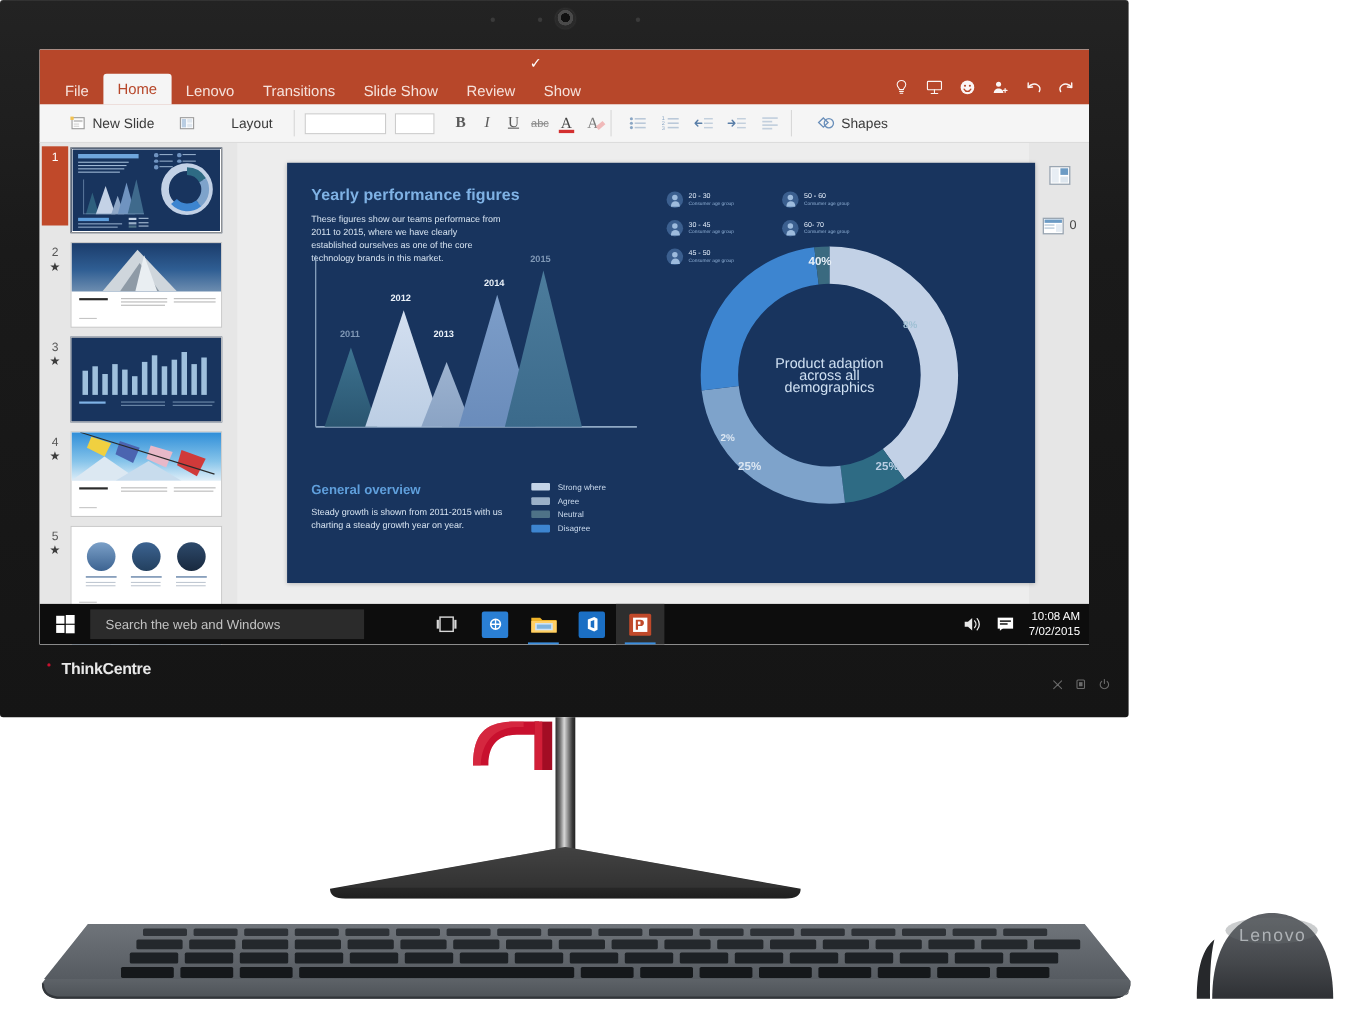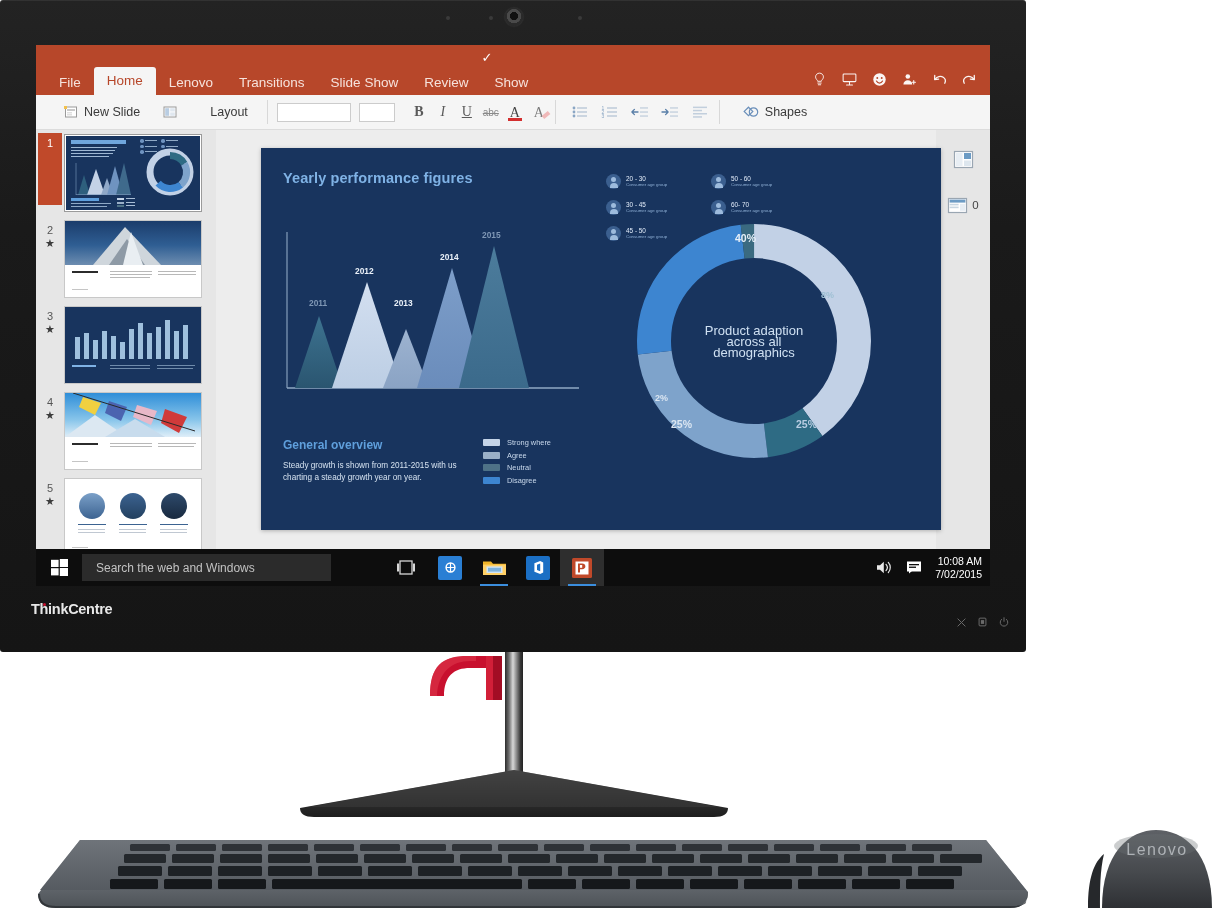--- a/index.html
+++ b/index.html
@@ -104,21 +104,21 @@
   #tb-icons{display:flex;align-items:center;gap:0px;margin-left:53px;}
   .tb-ico{width:44px;height:37px;display:flex;align-items:center;justify-content:center;position:relative;}
   .tb-ico.active{background:#2e2e2e;}
   .tb-ico .underline{position:absolute;bottom:0;left:8px;right:8px;height:2px;background:#3b8ede;}
   #tray{position:absolute;right:8px;display:flex;align-items:center;gap:13px;height:37px;}
   #clock{color:#fff;font-size:10.5px;line-height:13px;text-align:right;}
 
   
   #bezel-bottom{position:absolute;left:0;top:586px;width:1026px;height:66px;}
   #logo{position:absolute;left:31px;top:15px;font-size:14.5px;font-weight:bold;letter-spacing:-.3px;}
-  #logo .think{color:#e8e8e8;}
+  #logo .think{color:#e8e8e8;margin-left:25px;}
   #logo .dot{position:absolute;left:11.5px;top:1.5px;width:3px;height:3px;background:#c8102e;border-radius:50%;}
   #bezel-ctrls{position:absolute;right:17px;top:31px;display:flex;gap:12px;align-items:center;}
 
   
   #stand-handle{position:absolute;left:428px;top:652px;width:90px;height:48px;}
   #stand-col{position:absolute;left:505px;top:652px;width:18px;height:132px;
              background:linear-gradient(90deg,#2b2b2b 0%,#6e6e6e 22%,#d8d8d8 44%,#9a9a9a 60%,#3a3a3a 85%,#222 100%);}
   #stand-base{position:absolute;left:300px;top:770px;width:428px;height:47px;}
 
   
@@ -474,20 +474,21 @@
             <rect x="13" y="7.8" width="5.4" height="7" fill="#e6edf4"></rect>
           </svg>
           <span class="rp-count">0</span>
         </div>
       </div>
 
       <div id="slidewrap">
         <div id="slide">
 
           <div class="s-title" style="left:22px;top:22px;">Yearly performance figures</div>
+          <div class="s-body" style="left:22px;top:46px;width:172px;">These figures show our teams performace from 2011 to 2015, where we have clearly established ourselves as one of the core technology brands in this market.</div>
 
           <div class="agegrp" style="left:345px;top:26px;">
             <div class="ag-av"></div>
             <div>
               <div class="ag-t1">20 - 30</div>
               <div class="ag-t2">Consumer age group</div>
             </div>
           </div>
           <div class="agegrp" style="left:345px;top:52px;">
             <div class="ag-av"></div>

